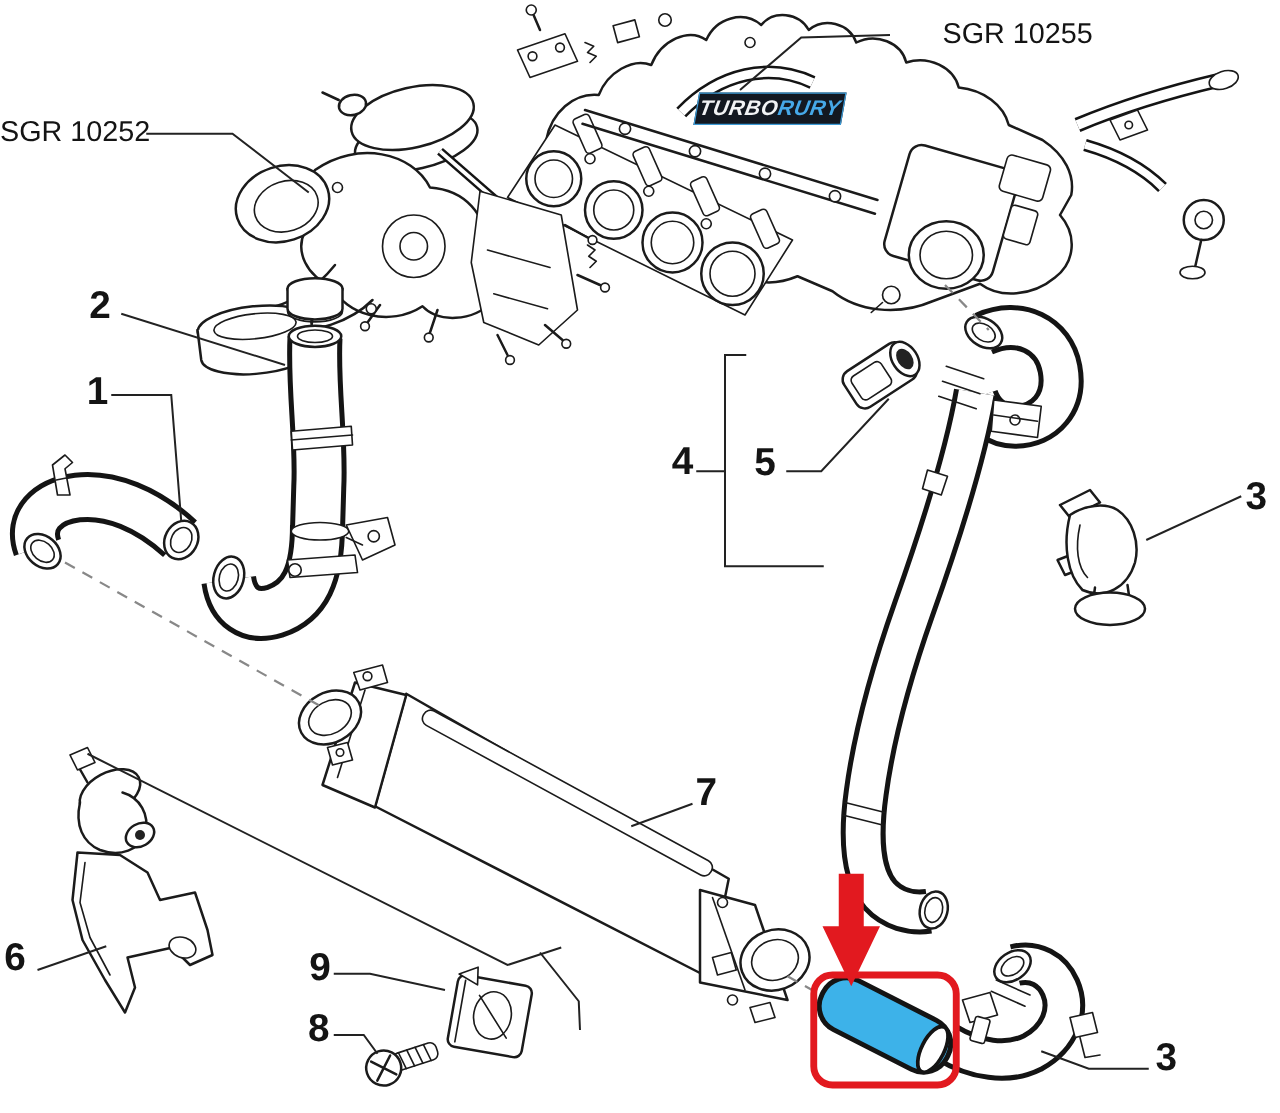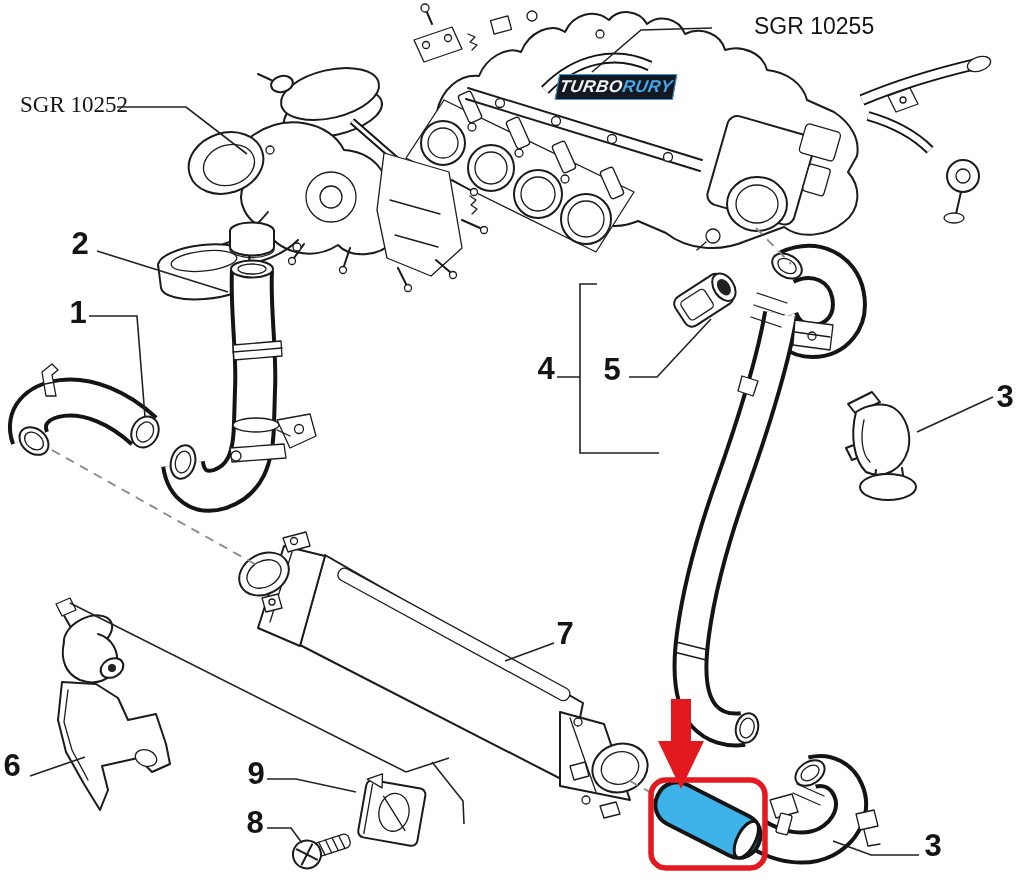--- a/index.html
+++ b/index.html
@@ -283,21 +283,21 @@
   <g transform="rotate(27 708 820)">
     <rect x="652" y="798" width="112" height="44" rx="21" fill="#3db2e9" stroke="#141414" stroke-width="4"></rect>
     <ellipse cx="751" cy="820" rx="9" ry="20" fill="#ffffff" stroke="#141414" stroke-width="3"></ellipse>
   </g>
 
   <rect x="651" y="780" width="114" height="88" rx="15" fill="none" stroke="#e2191f" stroke-width="5.5"></rect>
 
   <polygon points="671,699 691,699 691,741 704,741 681,789 658,741 671,741" fill="#e2191f"></polygon>
 </svg>
 
-  <div class="lbl sgr" style="left:20px;top:92px;font-family:Liberation Serif, serif;">SGR 10252</div>
+  <div class="lbl sgr" style="left:0;top:92px;">SGR 10252</div>
   <div class="lbl sgr" style="left:722px;top:13px;margin-left:32px;">SGR 10255</div>
 
   <div class="lbl num" style="left:78px;top:313px;">1</div>
   <div class="lbl num" style="left:80px;top:244px;">2</div>
   <div class="lbl num" style="left:933px;top:846px;">3</div>
   <div class="lbl num" style="left:546px;top:369px;">4</div>
   <div class="lbl num" style="left:612px;top:370px;">5</div>
   <div class="lbl num" style="left:12px;top:766px;">6</div>
   <div class="lbl num" style="left:565px;top:634px;">7</div>
   <div class="lbl num" style="left:255px;top:823px;">8</div>

